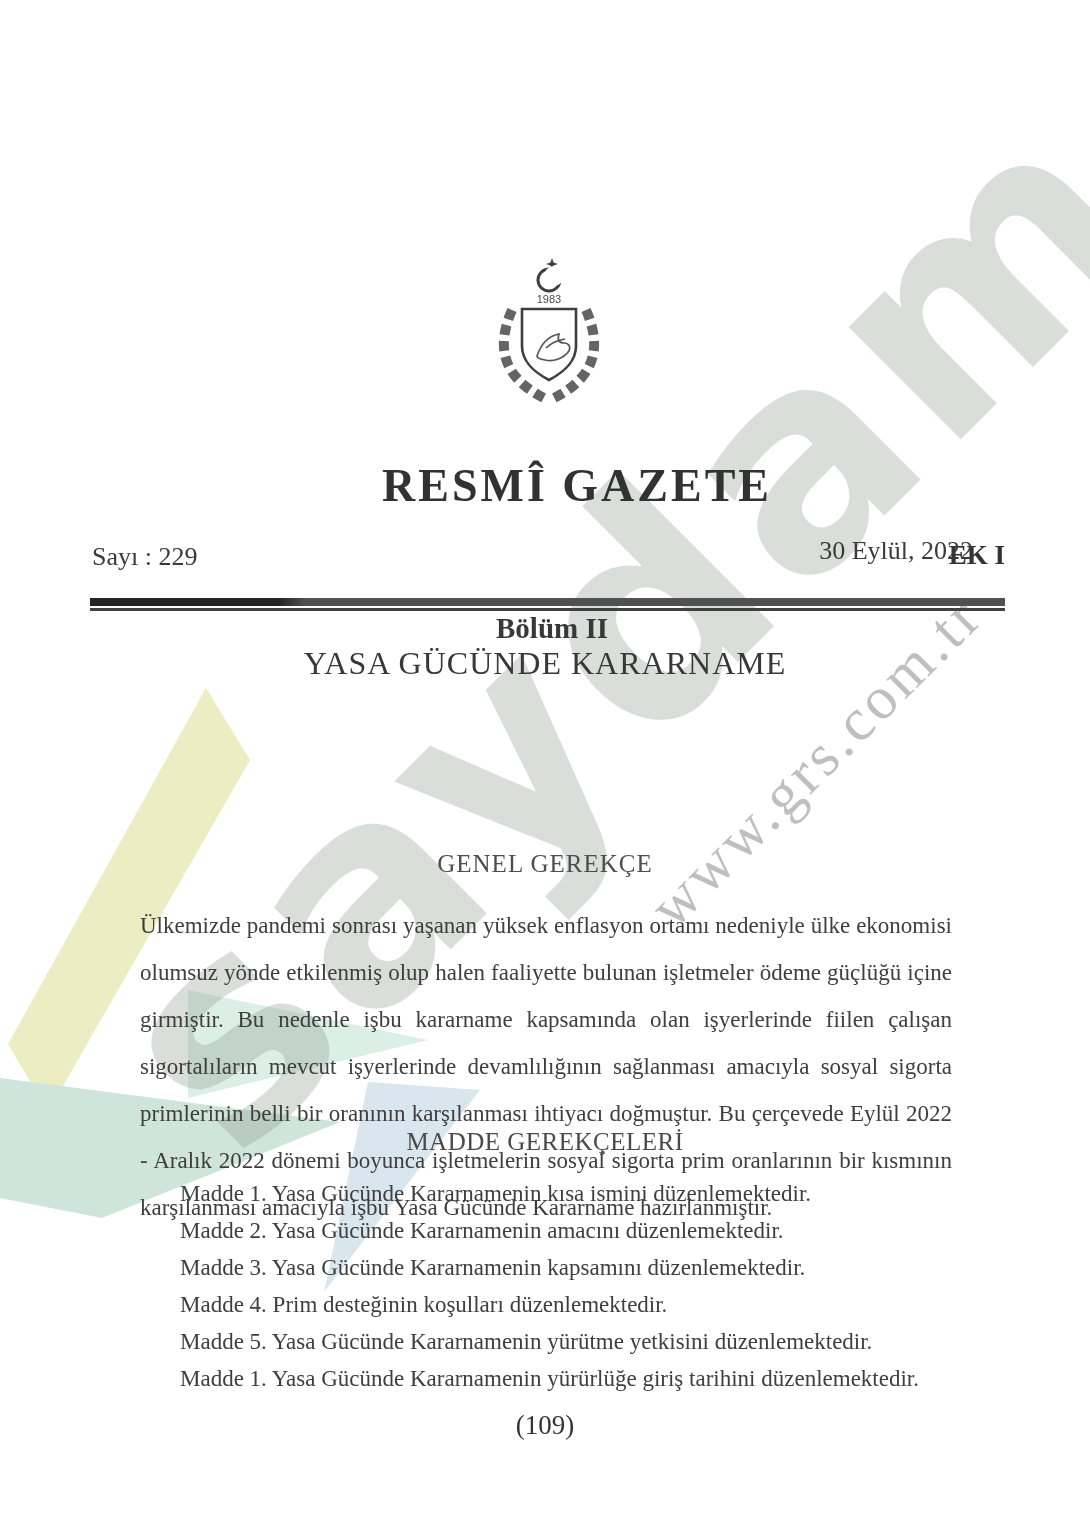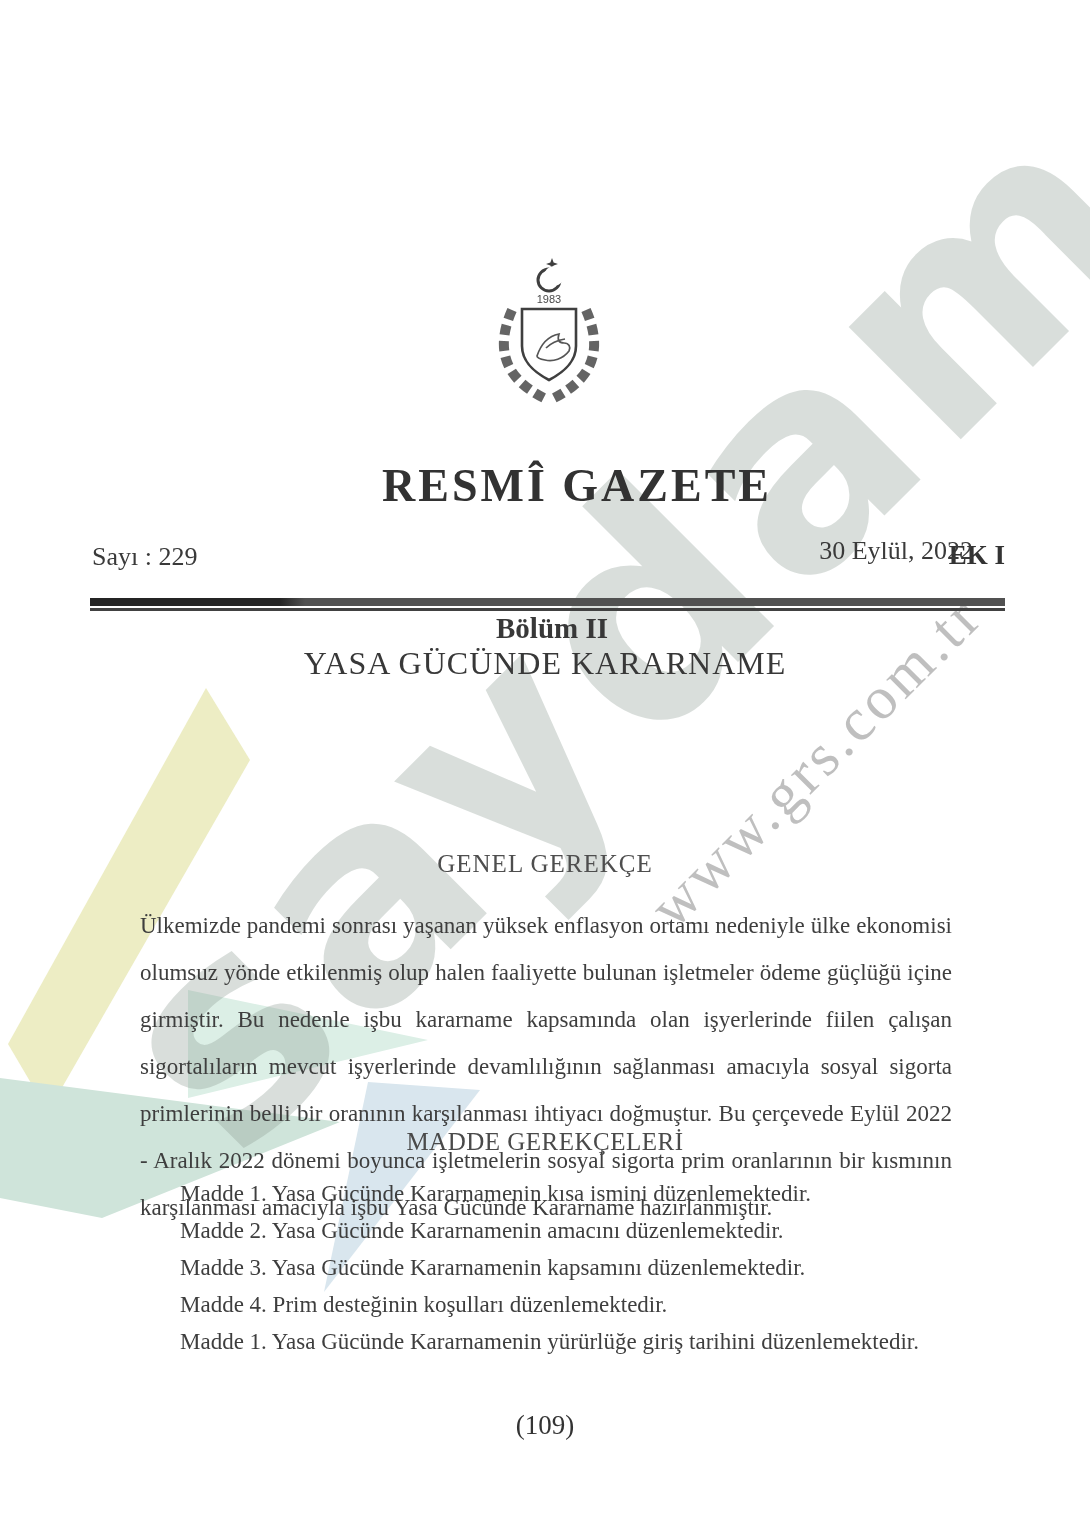--- a/index.html
+++ b/index.html
@@ -128,18 +128,19 @@
     <div class="gr-heading">GENEL GEREKÇE</div>
     <div class="gr-body">Ülkemizde pandemi sonrası yaşanan yüksek enflasyon ortamı nedeniyle ülke ekonomisi olumsuz yönde etkilenmiş olup halen faaliyette bulunan işletmeler ödeme güçlüğü içine girmiştir. Bu nedenle işbu kararname kapsamında olan işyerlerinde fiilen çalışan sigortalıların mevcut işyerlerinde devamlılığının sağlanması amacıyla sosyal sigorta primlerinin belli bir oranının karşılanması ihtiyacı doğmuştur. Bu çerçevede Eylül 2022 - Aralık 2022 dönemi boyunca işletmelerin sosyal sigorta prim oranlarının bir kısmının karşılanması amacıyla işbu Yasa Gücünde Kararname hazırlanmıştır.</div>
 
     <div class="mg-heading">MADDE GEREKÇELERİ</div>
 
     <div class="articles">
       <div class="article-item">Madde 1. Yasa Gücünde Kararnamenin kısa ismini düzenlemektedir.</div>
       <div class="article-item">Madde 2. Yasa Gücünde Kararnamenin amacını düzenlemektedir.</div>
       <div class="article-item">Madde 3. Yasa Gücünde Kararnamenin kapsamını düzenlemektedir.</div>
       <div class="article-item">Madde 4. Prim desteğinin koşulları düzenlemektedir.</div>
+      <div class="article-item">Madde 5. Yasa Gücünde Kararnamenin yürütme yetkisini düzenlemektedir.</div>
       <div class="article-item">Madde 1. Yasa Gücünde Kararnamenin yürürlüğe giriş tarihini düzenlemektedir.</div>
     </div>
 
     <div class="page-number">(109)</div>
   </div>
 </div>
 
 </body></html>

